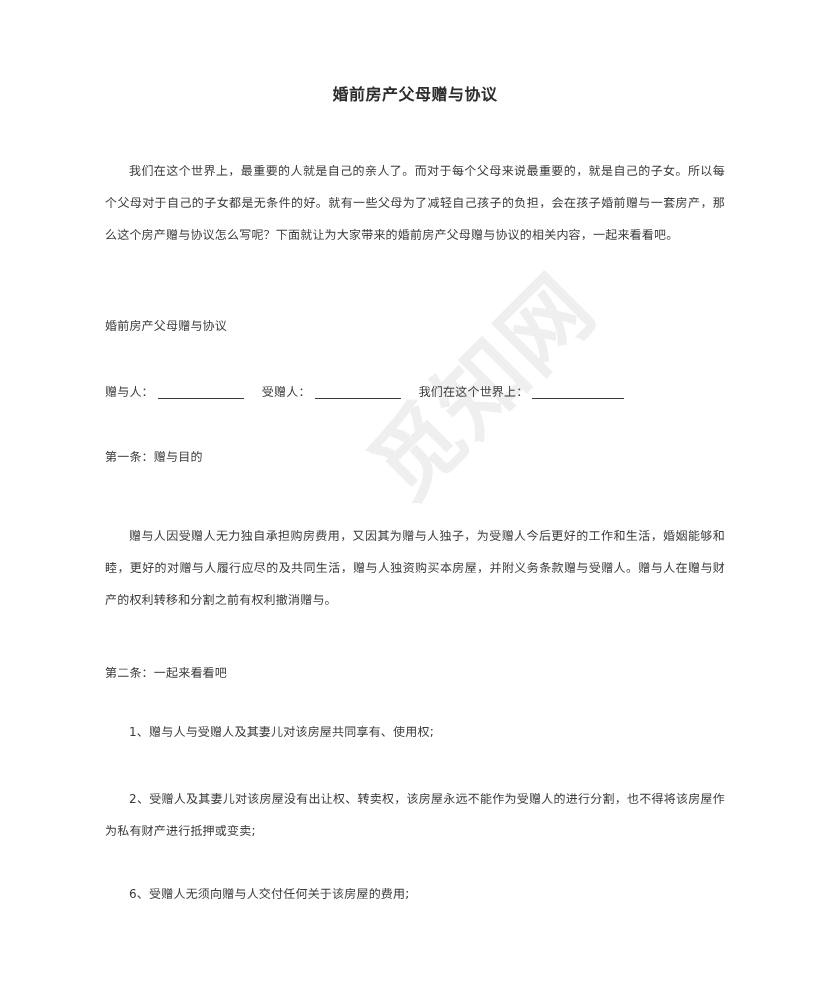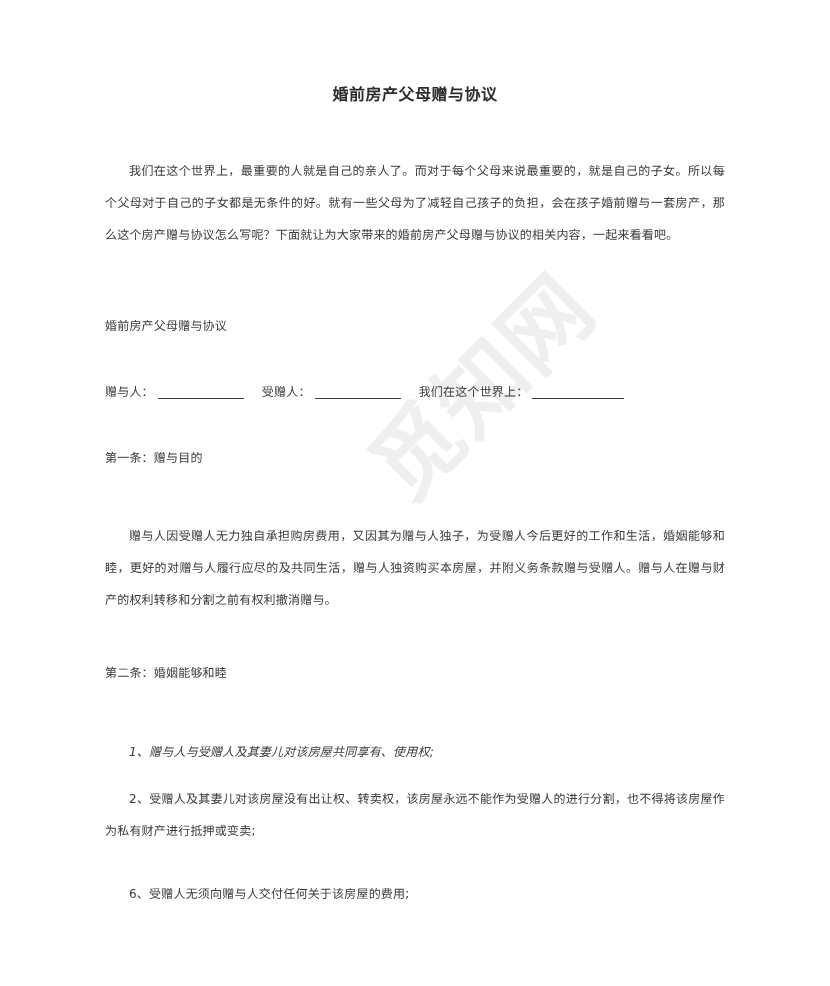--- a/index.html
+++ b/index.html
@@ -85,24 +85,24 @@
     letter-spacing: 0.2px;
   }
 
   .indent {
     text-indent: 2em;
   }
 
   .p-intro   { top: 143px; }
   .p-subtitle{ top: 298px; }
   .p-parties { top: 364px; }
-  .p-art1-h  { top: 430px; }
+  .p-art1-h  { top: 430px; font-family: Liberation Mono, monospace; }
   .p-art1-b  { top: 508px; }
   .p-art2-h  { top: 645px; }
-  .p-item1   { top: 724px; font-style: italic; }
+  .p-item1   { top: 704px; }
   .p-item2   { top: 771px; margin-top: 12px; }
   .p-item3   { top: 866px; }
 
   .blank-line {
     display: inline-block;
     border-bottom: 1.4px solid #3b3b3b;
     width: 86px;
     height: 0;
     vertical-align: -3px;
     margin: 0 4px;
@@ -129,21 +129,21 @@
     <p class="block p-subtitle">婚前房产父母赠与协议</p>
 
     <p class="block p-parties">
       <span>赠与人：</span><span class="blank-line"></span><span class="gap-sm"></span><span>受赠人：</span><span class="blank-line"></span><span class="gap-sm"></span><span>我们在这个世界上：</span><span class="blank-line wide"></span>
     </p>
 
     <p class="block p-art1-h">第一条：赠与目的</p>
 
     <p class="block indent p-art1-b">赠与人因受赠人无力独自承担购房费用，又因其为赠与人独子，为受赠人今后更好的工作和生活，婚姻能够和睦，更好的对赠与人履行应尽的及共同生活，赠与人独资购买本房屋，并附义务条款赠与受赠人。赠与人在赠与财产的权利转移和分割之前有权利撤消赠与。</p>
 
-    <p class="block p-art2-h">第二条：婚姻能够和睦</p>
+    <p class="block p-art2-h">第二条：一起来看看吧</p>
 
     <p class="block indent p-item1">1、赠与人与受赠人及其妻儿对该房屋共同享有、使用权;</p>
 
     <p class="block indent p-item2">2、受赠人及其妻儿对该房屋没有出让权、转卖权，该房屋永远不能作为受赠人的进行分割，也不得将该房屋作为私有财产进行抵押或变卖;</p>
 
     <p class="block indent p-item3">6、受赠人无须向赠与人交付任何关于该房屋的费用;</p>
 
   </div>
 </div>
 

